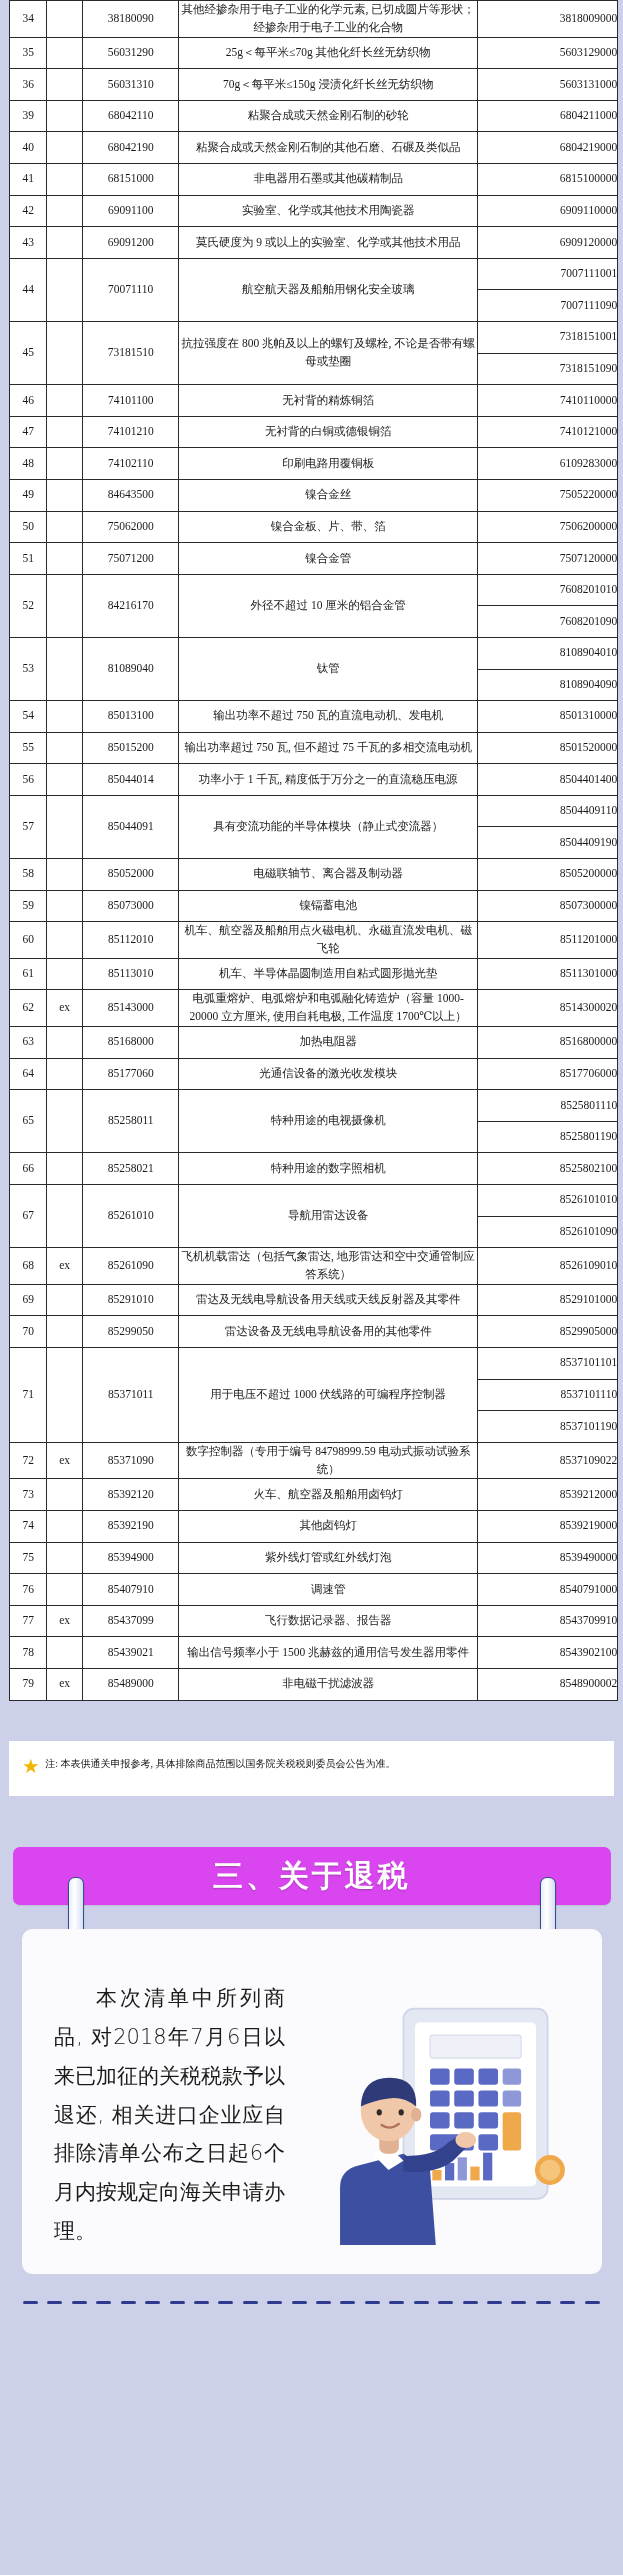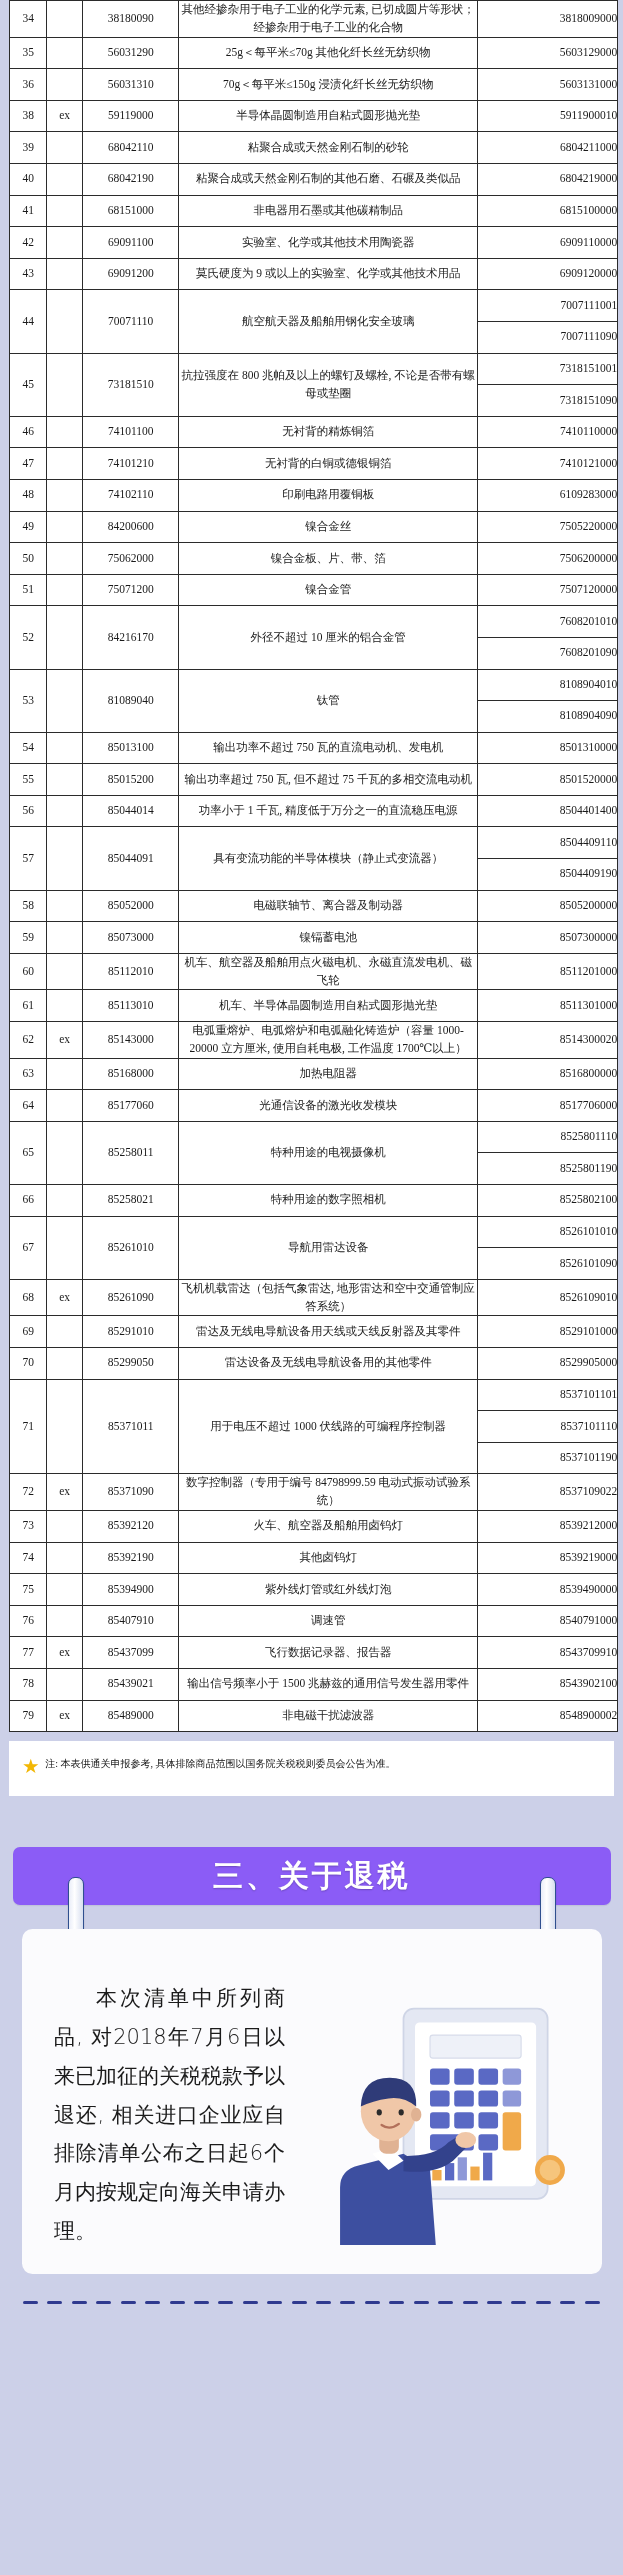--- a/index.html
+++ b/index.html
@@ -54,21 +54,21 @@
     font-family:"Liberation Serif","DejaVu Serif",serif;
   }
 
   
   .gap{position:absolute;left:0;width:624px;background:#ccd0e8;}
 
   
   .banner-wrap{position:absolute;left:0;width:624px;}
   .banner{
     position:absolute;left:12.7px;top:0;width:598px;height:58px;
-    background:#8b5cf6;border-radius:7px;
+    background:#d946ef;border-radius:7px;
     display:flex;align-items:center;justify-content:center;
     box-shadow:0 1.2px 0 rgba(0,0,0,.06);
   }
   .banner-title{
     color:#ffffff;font-size:30px;font-weight:bold;letter-spacing:2.9px;
     font-family:"DejaVu Sans","Liberation Sans",sans-serif;
     text-shadow:0 1.2px 1.7px rgba(0,0,0,.22);
   }
   
   .ring{
@@ -134,29 +134,20 @@
           <tr>
             <td class="c-no rowpad">36</td>
             <td class="c-ex"></td>
             <td class="c-code">56031310</td>
             <td class="c-desc">70g＜每平米≤150g 浸渍化纤长丝无纺织物</td>
             <td class="c-hs">
               <span class="sub">5603131000</span>
             </td>
           </tr>
           <tr>
-            <td class="c-no rowpad">38</td>
-            <td class="c-ex">ex</td>
-            <td class="c-code">59119000</td>
-            <td class="c-desc">半导体晶圆制造用自粘式圆形抛光垫</td>
-            <td class="c-hs">
-              <span class="sub">5911900010</span>
-            </td>
-          </tr>
-          <tr>
             <td class="c-no rowpad">39</td>
             <td class="c-ex"></td>
             <td class="c-code">68042110</td>
             <td class="c-desc">粘聚合成或天然金刚石制的砂轮</td>
             <td class="c-hs">
               <span class="sub">6804211000</span>
             </td>
           </tr>
           <tr>
             <td class="c-no rowpad">40</td>
@@ -237,21 +228,21 @@
             <td class="c-ex"></td>
             <td class="c-code">74102110</td>
             <td class="c-desc">印刷电路用覆铜板</td>
             <td class="c-hs">
               <span class="sub">6109283000</span>
             </td>
           </tr>
           <tr>
             <td class="c-no rowpad">49</td>
             <td class="c-ex"></td>
-            <td class="c-code">84200600</td>
+            <td class="c-code">84643500</td>
             <td class="c-desc">镍合金丝</td>
             <td class="c-hs">
               <span class="sub">7505220000</span>
             </td>
           </tr>
           <tr>
             <td class="c-no rowpad">50</td>
             <td class="c-ex"></td>
             <td class="c-code">75062000</td>
             <td class="c-desc">镍合金板、片、带、箔</td>

